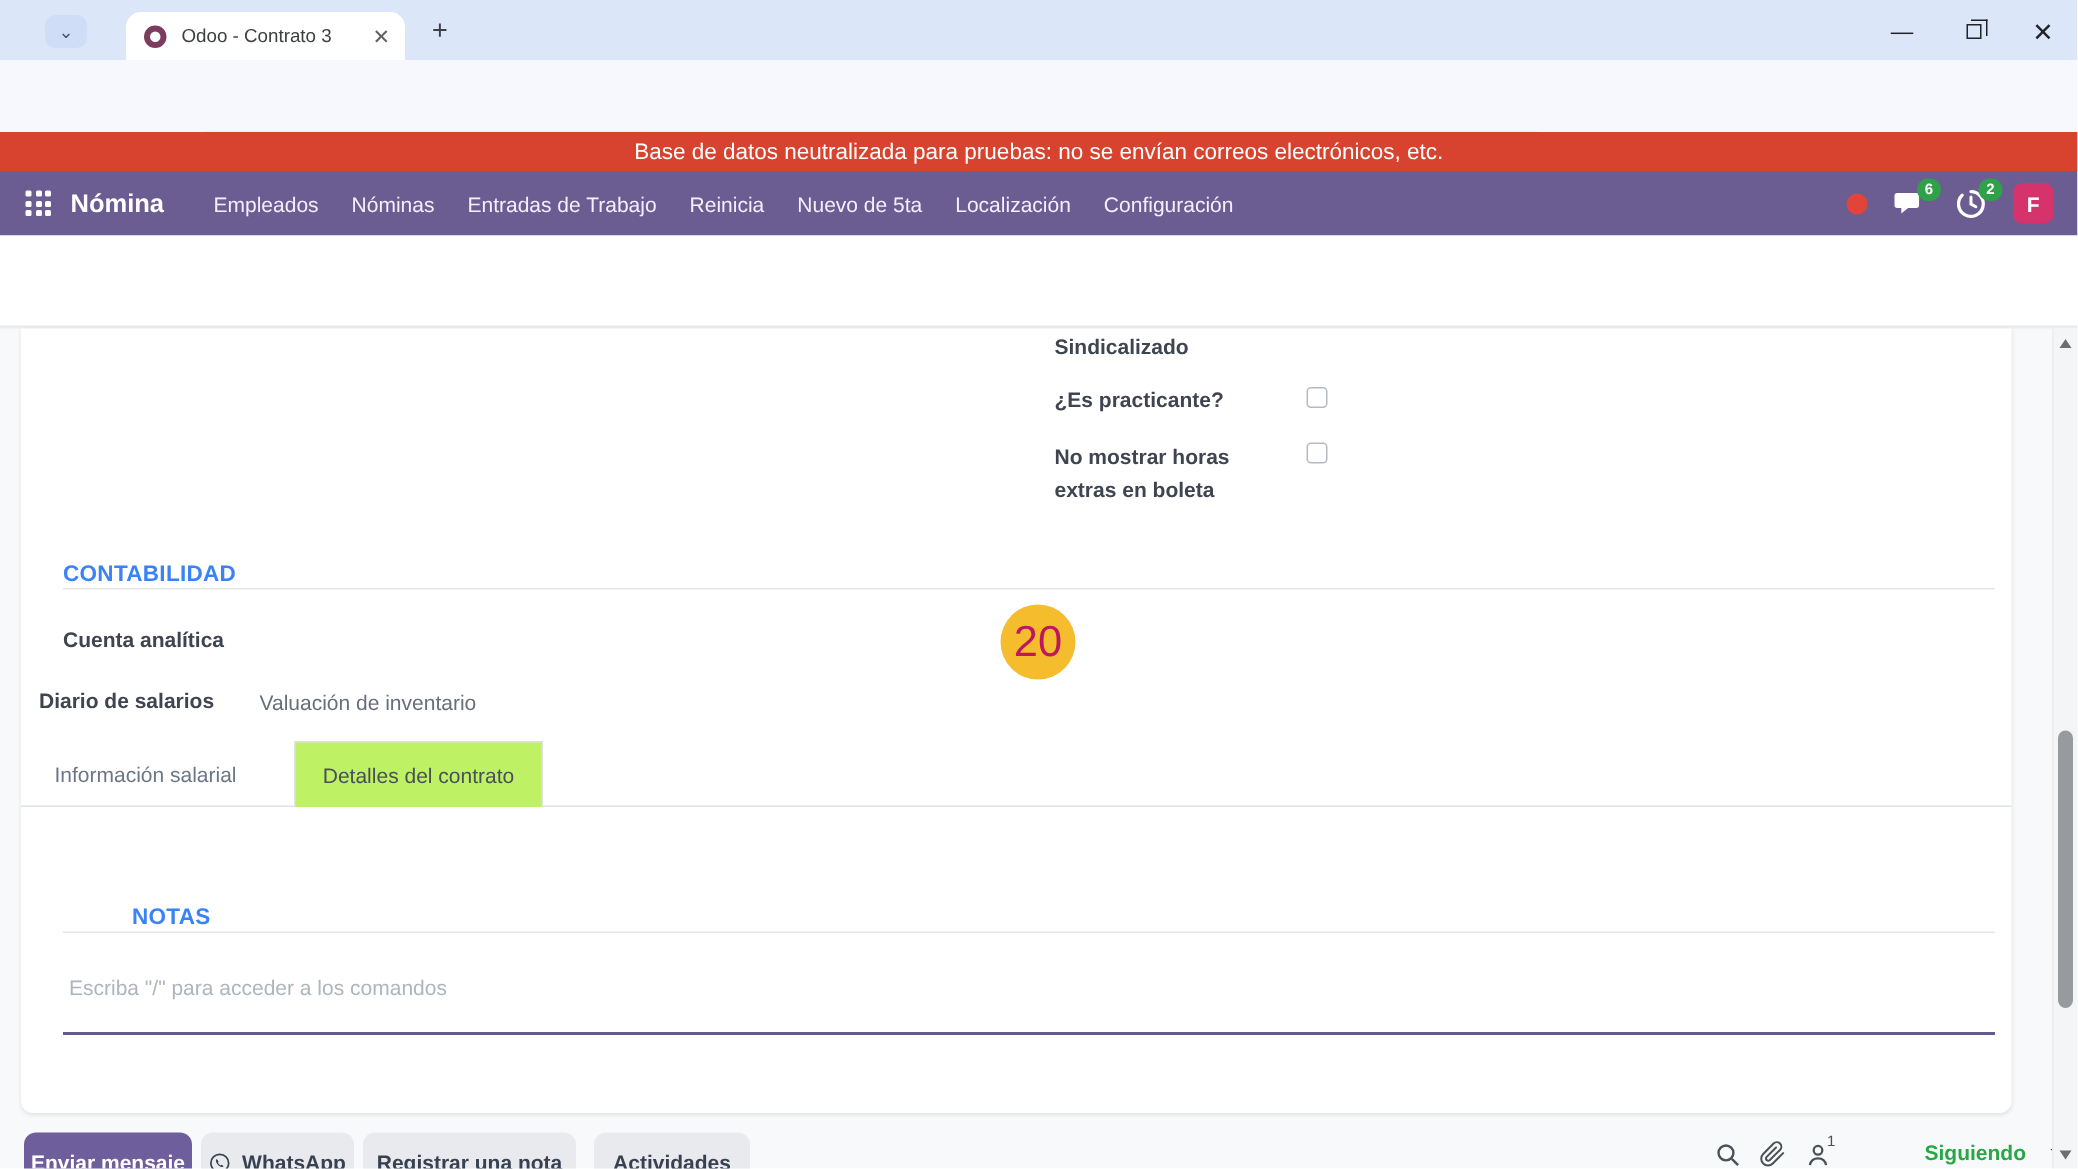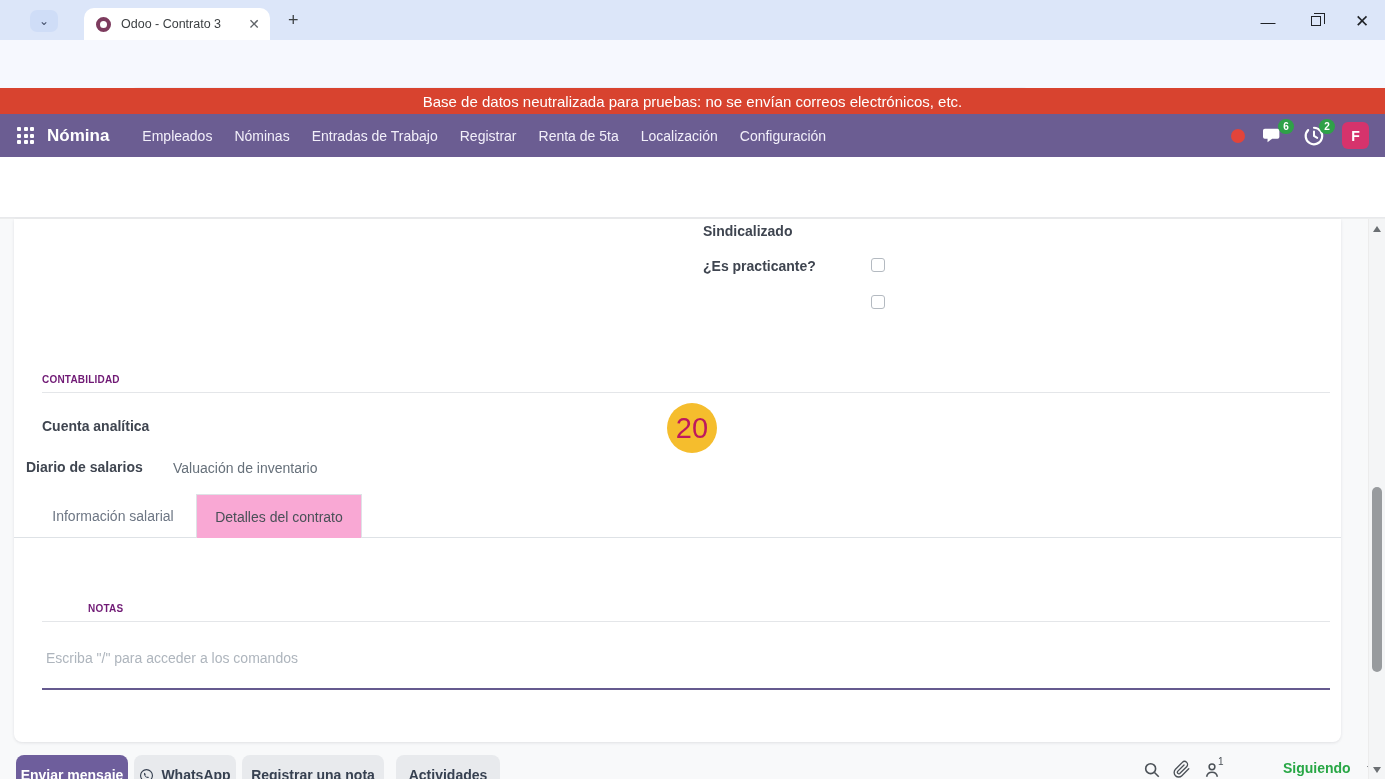--- a/index.html
+++ b/index.html
@@ -52,26 +52,26 @@
   .statbtn { left:641px; top:163px; width:105px; height:40px; background:#fff; border:1px solid #e2e4e8; border-radius:8px; box-shadow:0 1px 2px rgba(0,0,0,.05); display:flex; align-items:center; padding:0 10px; gap:9px; }
   .statcol { font-size:12.5px; color:#43484e; line-height:15px; }
   .pagertext { left:1268px; top:174px; font-size:13px; color:#4b5158; }
   .pagerbtn { top:165px; width:33px; height:31px; background:#f0f1f3; border-radius:7px; color:#5b6066; font-size:15px; display:flex; align-items:center; justify-content:center; }
 
   
   .content { left:0; top:218px; width:1385px; height:561px; background:#f8f9fa; border-top:1px solid #eceded; }
   .sheet { left:14px; top:219px; width:1327px; height:523px; background:#fff; border-radius:0 0 8px 8px; box-shadow:0 1px 3px rgba(60,60,70,.12); }
   .flabel { font-size:14px; font-weight:700; color:#3f4550; }
   .hline { position:absolute; left:28px; width:1288px; height:1px; background:#e4e6e9; }
-  .sectitle { position:absolute; left:28px; font-size:10px; font-weight:700; color:#701a75; letter-spacing:.2px; }
+  .sectitle { position:absolute; left:28px; font-size:15px; font-weight:700; color:#3b82f6; letter-spacing:.2px; }
   .checkbox { position:absolute; width:14px; height:14px; border:1px solid #b4bac1; border-radius:3px; background:#fff; }
   .fieldval { font-size:14px; color:#66707a; }
   .tabline { position:absolute; left:0; top:318px; width:1327px; height:1px; background:#dee2e6; }
-  .tab-inactive { position:absolute; left:16px; top:275px; width:166px; height:43px; display:flex; align-items:center; justify-content:center; font-size:14px; color:#6d7684; }
-  .tab-active { position:absolute; left:182px; top:275px; width:166px; height:44px; background:#f9a8d4; border:1px solid #dee2e6; border-bottom:none; display:flex; align-items:center; justify-content:center; font-size:14px; color:#495057; z-index:2; }
+  .tab-inactive { position:absolute; left:0; top:275px; width:166px; height:43px; display:flex; align-items:center; justify-content:center; font-size:14px; color:#6d7684; }
+  .tab-active { position:absolute; left:182px; top:275px; width:166px; height:44px; background:#bef264; border:1px solid #dee2e6; border-bottom:none; display:flex; align-items:center; justify-content:center; font-size:14px; color:#495057; z-index:2; }
   .placeholder { position:absolute; left:32px; top:431px; font-size:14px; color:#aeb5bd; }
   .purpleline { position:absolute; left:28px; top:469px; width:1288px; height:2px; background:#655a8f; }
 
   .marker { left:667px; top:403px; width:50px; height:50px; border-radius:50%; background:#f5bd2d; color:#be185d; font-size:29px; display:flex; align-items:center; justify-content:center; z-index:30; }
 
   
   .chatbtn { top:755px; height:40px; border-radius:8px; font-size:14px; display:flex; align-items:center; justify-content:center; gap:7px; background:#e8eaed; color:#374151; font-weight:600; }
   .chatbtn.primary { background:#6e5e9c; color:#fff; }
   .chaticon { top:757px; width:24px; height:22px; display:flex; align-items:flex-end; justify-content:center; color:#4b5157; }
   .following { left:1283px; top:760px; font-size:14px; font-weight:600; color:#28a745; }
@@ -158,22 +158,22 @@
         <i></i>
         <i></i>
         <i></i>
         <i></i>
         <i></i>
       </div>
     <div class="appname">Nómina</div>
     <div class="navitem">Empleados</div>
     <div class="navitem">Nóminas</div>
     <div class="navitem">Entradas de Trabajo</div>
-    <div class="navitem">Registrar</div>
-    <div class="navitem">Renta de 5ta</div>
+    <div class="navitem">Reinicia</div>
+    <div class="navitem">Nuevo de 5ta</div>
     <div class="navitem">Localización</div>
     <div class="navitem">Configuración</div>
     <div class="navright">
       <div class="reddot"></div>
       <div class="badgewrap">
         <svg width="22" height="20" viewBox="0 0 24 22">
             <path d="M3 3h14a2 2 0 0 1 2 2v7a2 2 0 0 1-2 2h-6l-5 4v-4H3a2 2 0 0 1-2-2V5a2 2 0 0 1 2-2z" fill="#fff"></path>
           </svg>
         <span class="badge">6</span>
       </div>
@@ -223,20 +223,21 @@
 
   <div class="abs content"></div>
 
   <div class="abs sheet">
 
     <div class="abs flabel" style="left:689px; top:4px;">Sindicalizado</div>
 
     <div class="abs flabel" style="left:689px; top:39px;">¿Es practicante?</div>
     <span class="checkbox" style="left:857px; top:39px;"></span>
 
+    <div class="abs flabel" style="left:689px; top:74px; width:132px; line-height:22px;">No mostrar horas extras en boleta</div>
     <span class="checkbox" style="left:857px; top:76px;"></span>
 
     <div class="sectitle" style="top:155px;">CONTABILIDAD</div>
     <div class="hline" style="top:173px;"></div>
 
     <div class="abs flabel" style="left:28px; top:199px;">Cuenta analítica</div>
     <div class="abs" style="left:159px; top:199px; width:400px; height:18px;"></div>
 
     <div class="abs flabel" style="left:12px; top:240px;">Diario de salarios</div>
     <div class="abs fieldval" style="left:159px; top:241px;">Valuación de inventario</div>

